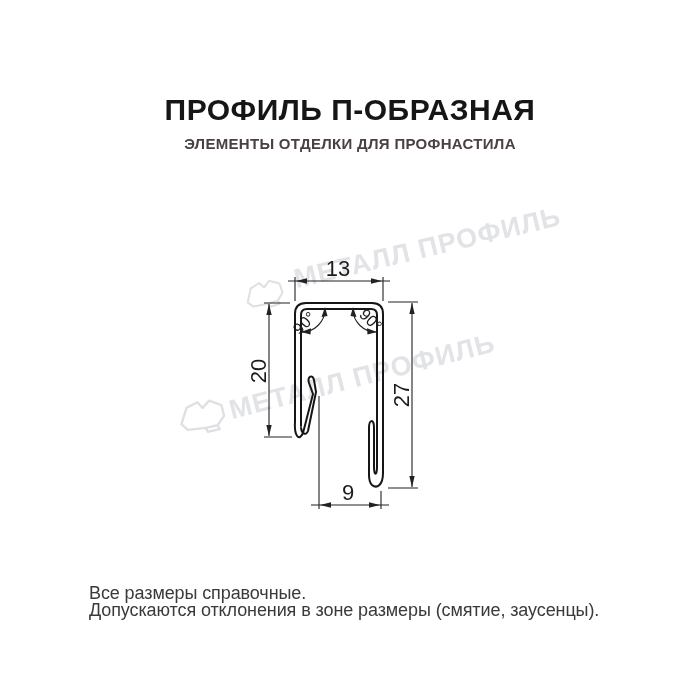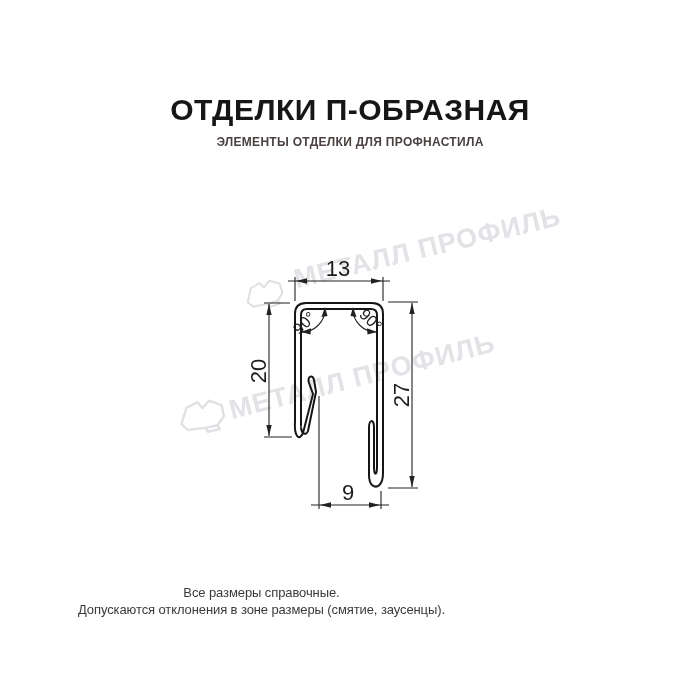--- a/index.html
+++ b/index.html
@@ -7,21 +7,21 @@
     position:relative;width:700px;height:700px;background:#ffffff;
     overflow:hidden;font-family:"Liberation Sans",sans-serif;
   }
   
   .header{position:absolute;top:96px;left:0;width:700px;text-align:center;z-index:3;}
   .title-line{
     font-size:30px;line-height:28px;font-weight:bold;color:#161616;
     letter-spacing:0.5px;
   }
   .subtitle{
-    margin-top:11px;font-size:12px;font-weight:bold;color:#4a4040;
+    margin-top:11px;font-size:15px;font-weight:bold;color:#4a4040;
     letter-spacing:0.3px;
   }
   
   .wm-text{
     position:absolute;z-index:1;white-space:nowrap;
     font-weight:bold;font-size:27px;letter-spacing:1px;color:#e2e3e6;
     transform-origin:0 0;
   }
   .wm-text.row1{left:291px;top:265px;transform:rotate(-13.5deg);}
   .wm-text.row2{left:226px;top:396px;transform:rotate(-14.5deg);}
@@ -29,40 +29,40 @@
   .wm-logo.logo1{left:242px;top:279px;transform:rotate(-8deg);}
   .wm-logo.logo2{left:178px;top:398px;transform:rotate(-3deg);}
   
   .drawing{position:absolute;left:0;top:0;z-index:2;}
   .profile{stroke:#161616;stroke-width:2;fill:none;stroke-linejoin:round;stroke-linecap:round;}
   .dim{stroke:#222222;stroke-width:1.1;fill:none;}
   .arrow{fill:#222222;stroke:none;}
   .dim-label{font-family:"Liberation Sans",sans-serif;font-size:22px;fill:#1c1c1c;}
   .angle-label{font-family:"Liberation Sans",sans-serif;font-size:16px;fill:#1c1c1c;}
   
-  .footer{position:absolute;left:78px;top:585px;z-index:3;color:#3a3a3a;
-    font-size:13px;line-height:16.5px;letter-spacing:-0.1px;text-align:center;}
+  .footer{position:absolute;left:89px;top:585px;z-index:3;color:#3a3a3a;
+    font-size:18px;line-height:16.5px;letter-spacing:-0.1px;}
 </style>
 </head>
 <body>
 
 <div class="canvas">
 
   <div class="wm-text row1">МЕТАЛЛ ПРОФИЛЬ</div>
   <div class="wm-text row2">МЕТАЛЛ ПРОФИЛЬ</div>
 
   <svg class="wm-logo logo1" width="46" height="30" viewBox="0 0 50 36">
     <path d="M 3,25 L 9,9 L 20,4 L 25,10 L 32,3 L 44,8 L 46,19 L 39,28 L 41,32 L 29,34 L 27,30 L 9,31 Z M 39,28 L 27,30" fill="none" stroke="#dfe0e3" stroke-width="2.4" stroke-linejoin="round"></path>
   </svg>
   <svg class="wm-logo logo2" width="50" height="36" viewBox="0 0 50 36">
     <path d="M 3,25 L 9,9 L 20,4 L 25,10 L 32,3 L 44,8 L 46,19 L 39,28 L 41,32 L 29,34 L 27,30 L 9,31 Z M 39,28 L 27,30" fill="none" stroke="#dfe0e3" stroke-width="2.4" stroke-linejoin="round"></path>
   </svg>
 
   <div class="header">
-    <div class="title-line">ОТДЕЛКИ П-ОБРАЗНАЯ</div>
+    <div class="title-line">ПРОФИЛЬ П-ОБРАЗНАЯ</div>
     <div class="subtitle">ЭЛЕМЕНТЫ ОТДЕЛКИ ДЛЯ ПРОФНАСТИЛА</div>
   </div>
 
   <svg class="drawing" width="700" height="700" viewBox="0 0 700 700">
 
     <g>
 
       <path class="profile" d="M 295,421 V 314 Q 295,303 306,303 H 372 Q 383,303 383,314 V 473"></path>
 
       <path class="profile" d="M 301,426 V 315 Q 301,309 307,309 H 371 Q 377,309 377,315 V 467"></path>

